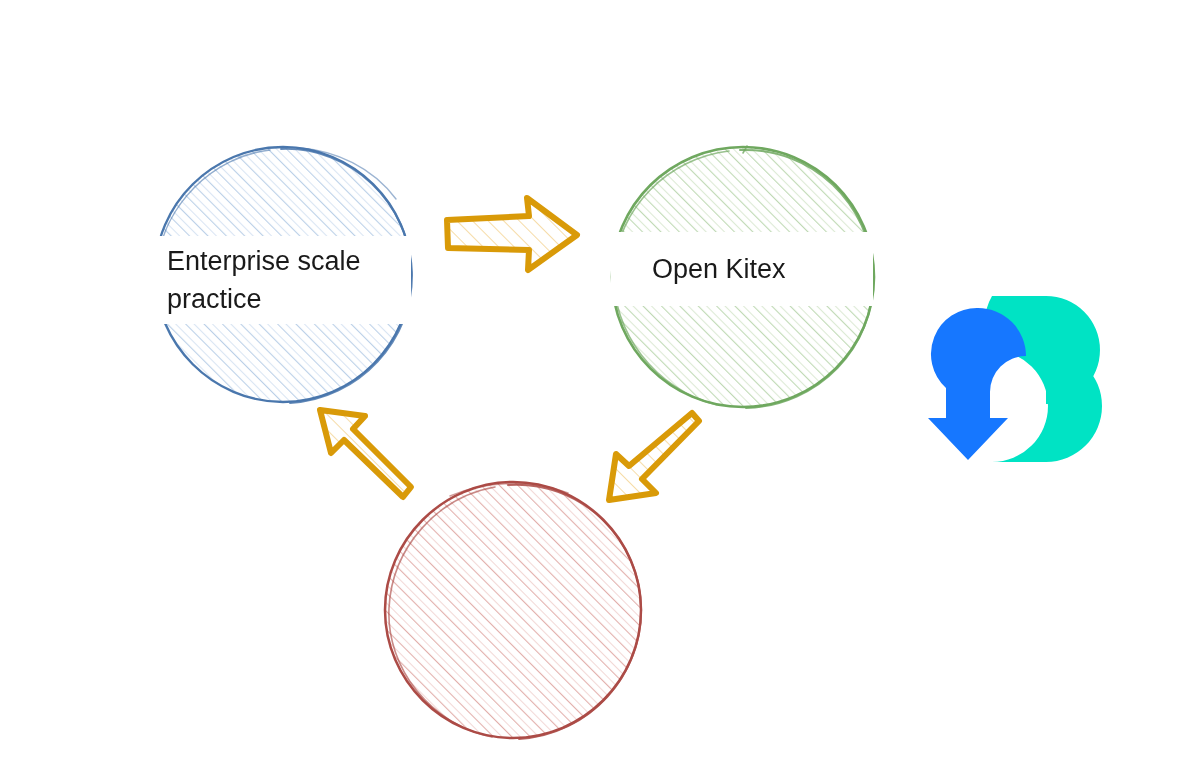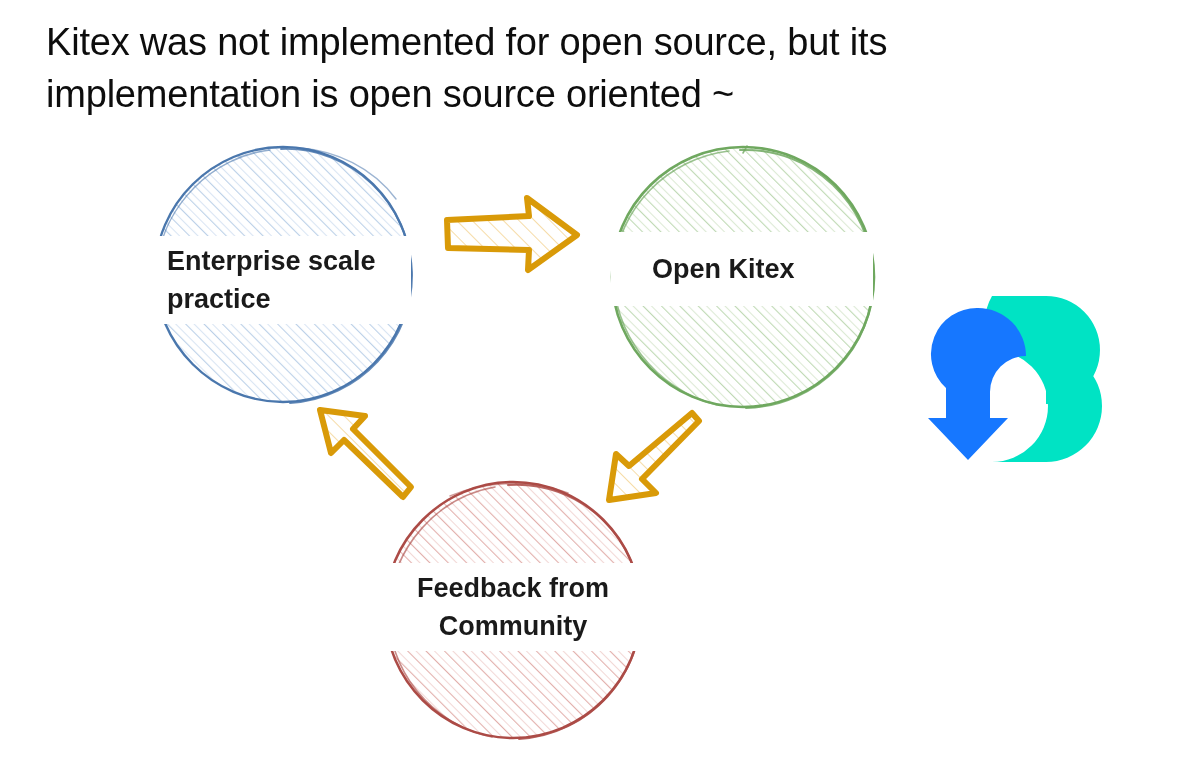--- a/index.html
+++ b/index.html
@@ -55,21 +55,21 @@
     position: absolute;
     background: #ffffff;
     display: flex;
     align-items: center;
     box-sizing: border-box;
   }
   .node-label {
     font-size: 27px;
     line-height: 38px;
     color: #1a1a1a;
-    font-weight: 700;
+    font-weight: 400;
     white-space: pre-wrap;
   }
 
   
   #node-enterprise { left: 150px; top: 142px; width: 266px; height: 266px; }
   #node-enterprise .node-band {
     left: 3px; top: 94px; width: 258px; height: 88px;
     padding-left: 14px;
   }
   
@@ -101,22 +101,20 @@
     top: 288px;
     width: 258px;
     height: 180px;
   }
 </style>
 </head>
 <body>
 
 <div id="slide" style="background: rgb(255, 255, 255);">
 
-  <div id="slide-title">Kitex was not implemented for open source, but its
-implementation is open source oriented ~</div>
 
   <div id="cycle">
 
     <div class="node" id="node-enterprise">
       <svg class="node-svg" width="266" height="266" viewBox="0 0 266 266">
         <defs>
           <pattern id="hatch-blue" width="13" height="13" patternUnits="userSpaceOnUse" patternTransform="rotate(-45)">
             <line x1="0" y1="0" x2="0" y2="13" stroke="#BBD0E8" stroke-width="2.2"></line>
             <line x1="6.5" y1="0" x2="6.5" y2="13" stroke="#D9E5F3" stroke-width="1.1"></line>
           </pattern>
@@ -178,24 +176,20 @@
         </defs>
         <g clip-path="url(#clip-red)">
           <rect x="-10" y="-10" width="290" height="290" fill="url(#hatch-red)"></rect>
         </g>
         <path d="M133 5 C203 5 261 63 261 133 C261 203 203 261 133 261
                  C63 261 5 203 5 133 C5 63 63 5 133 5" fill="none" stroke="#AC4B46" stroke-width="2.5" stroke-linecap="round"></path>
         <path d="M128 8 C198 3 258 58 261 128 C264 198 209 258 139 262" fill="none" stroke="#AC4B46" stroke-width="1.9" stroke-linecap="round" opacity="0.85"></path>
         <path d="M115 10 C58 20 12 70 9 131 C6 192 52 248 112 260" fill="none" stroke="#AC4B46" stroke-width="1.6" stroke-linecap="round" opacity="0.65"></path>
         <path d="M70 19 C104 4 152 2 188 16" fill="none" stroke="#AC4B46" stroke-width="1.5" stroke-linecap="round" opacity="0.55"></path>
       </svg>
-      <div class="node-band">
-        <span class="node-label">Feedback from
-Community</span>
-      </div>
     </div>
 
     <div class="arrow" id="arrow-1">
       <svg width="144" height="90" viewBox="0 0 144 90">
         <defs>
           <pattern id="hatch-amber1" width="11" height="11" patternUnits="userSpaceOnUse" patternTransform="rotate(-45)">
             <line x1="0" y1="0" x2="0" y2="11" stroke="#F6DCA8" stroke-width="2"></line>
           </pattern>
         </defs>
         <path d="M6 30 L88 26 L86 8 L136 45 L87 80 L88 60 L7 58 Z" fill="url(#hatch-amber1)" stroke="#D99A08" stroke-width="6" stroke-linejoin="round" stroke-linecap="round"></path>

